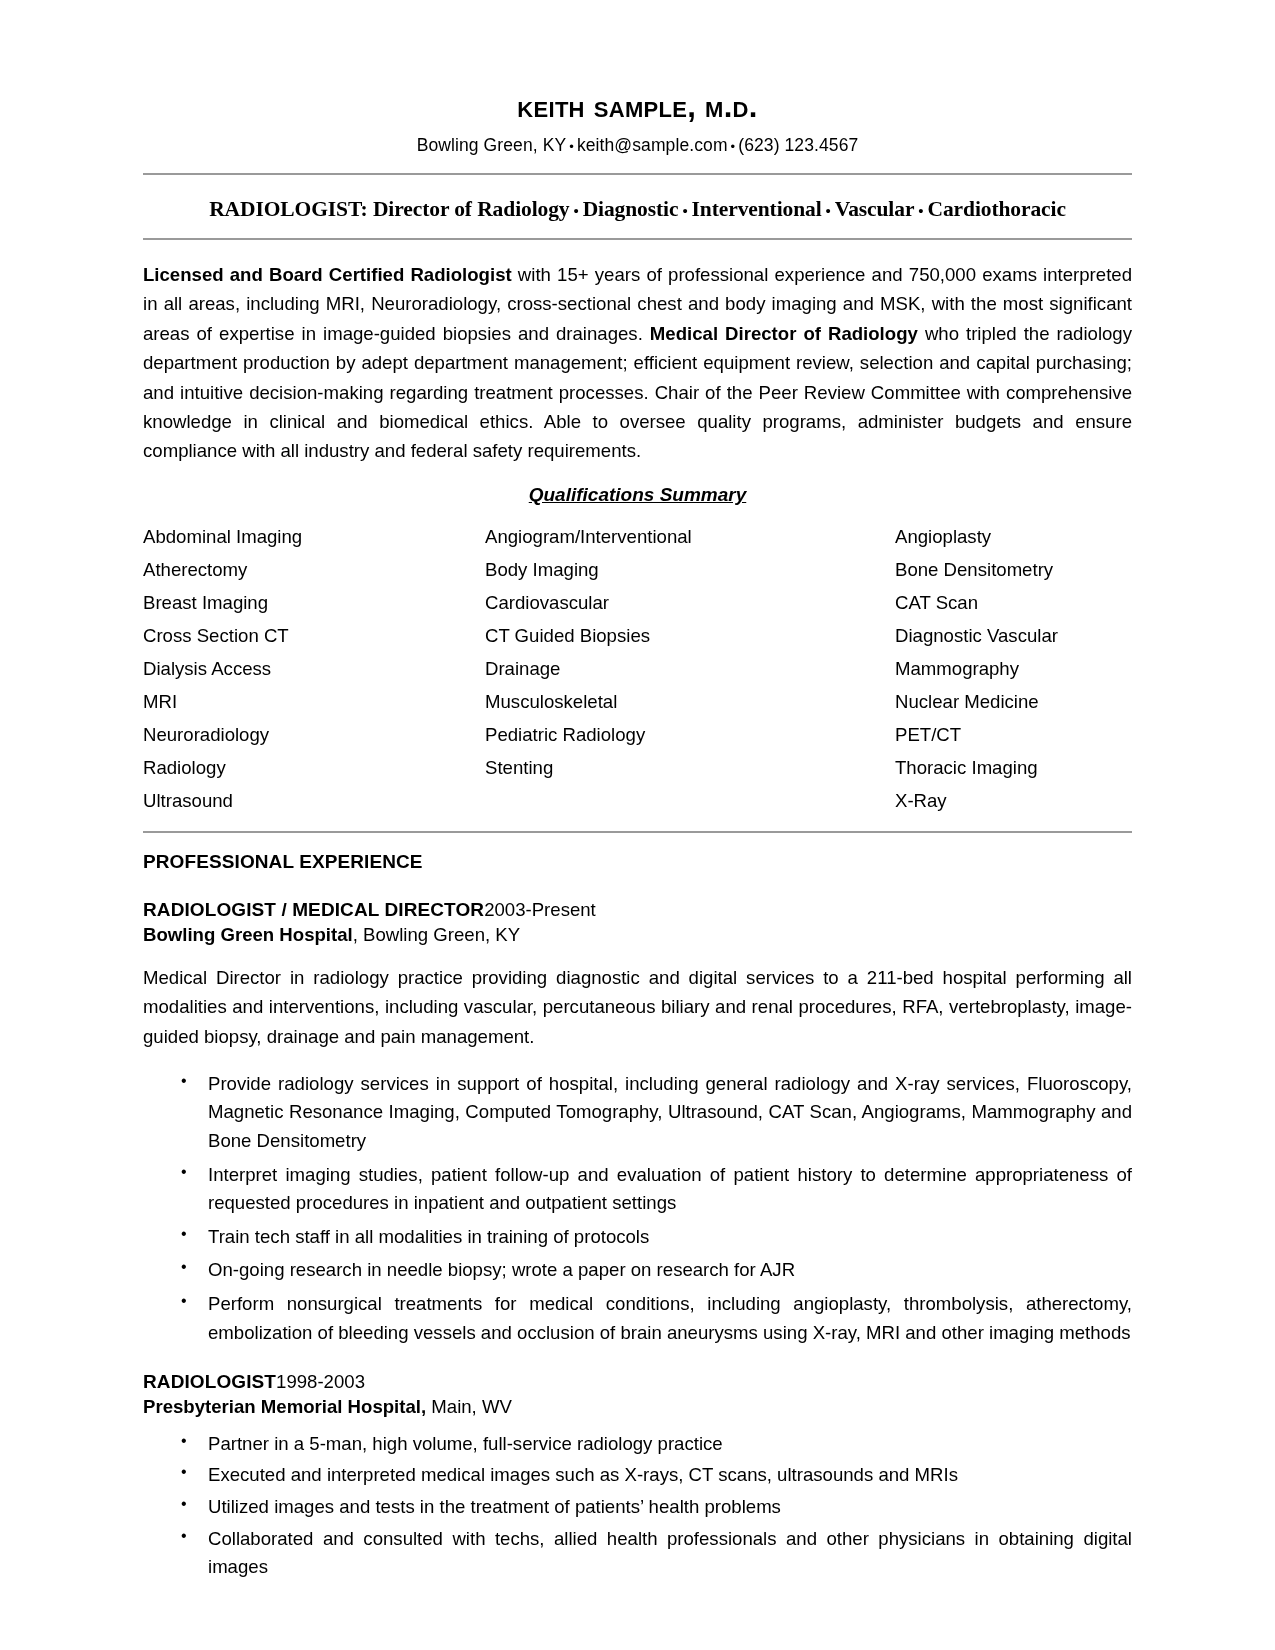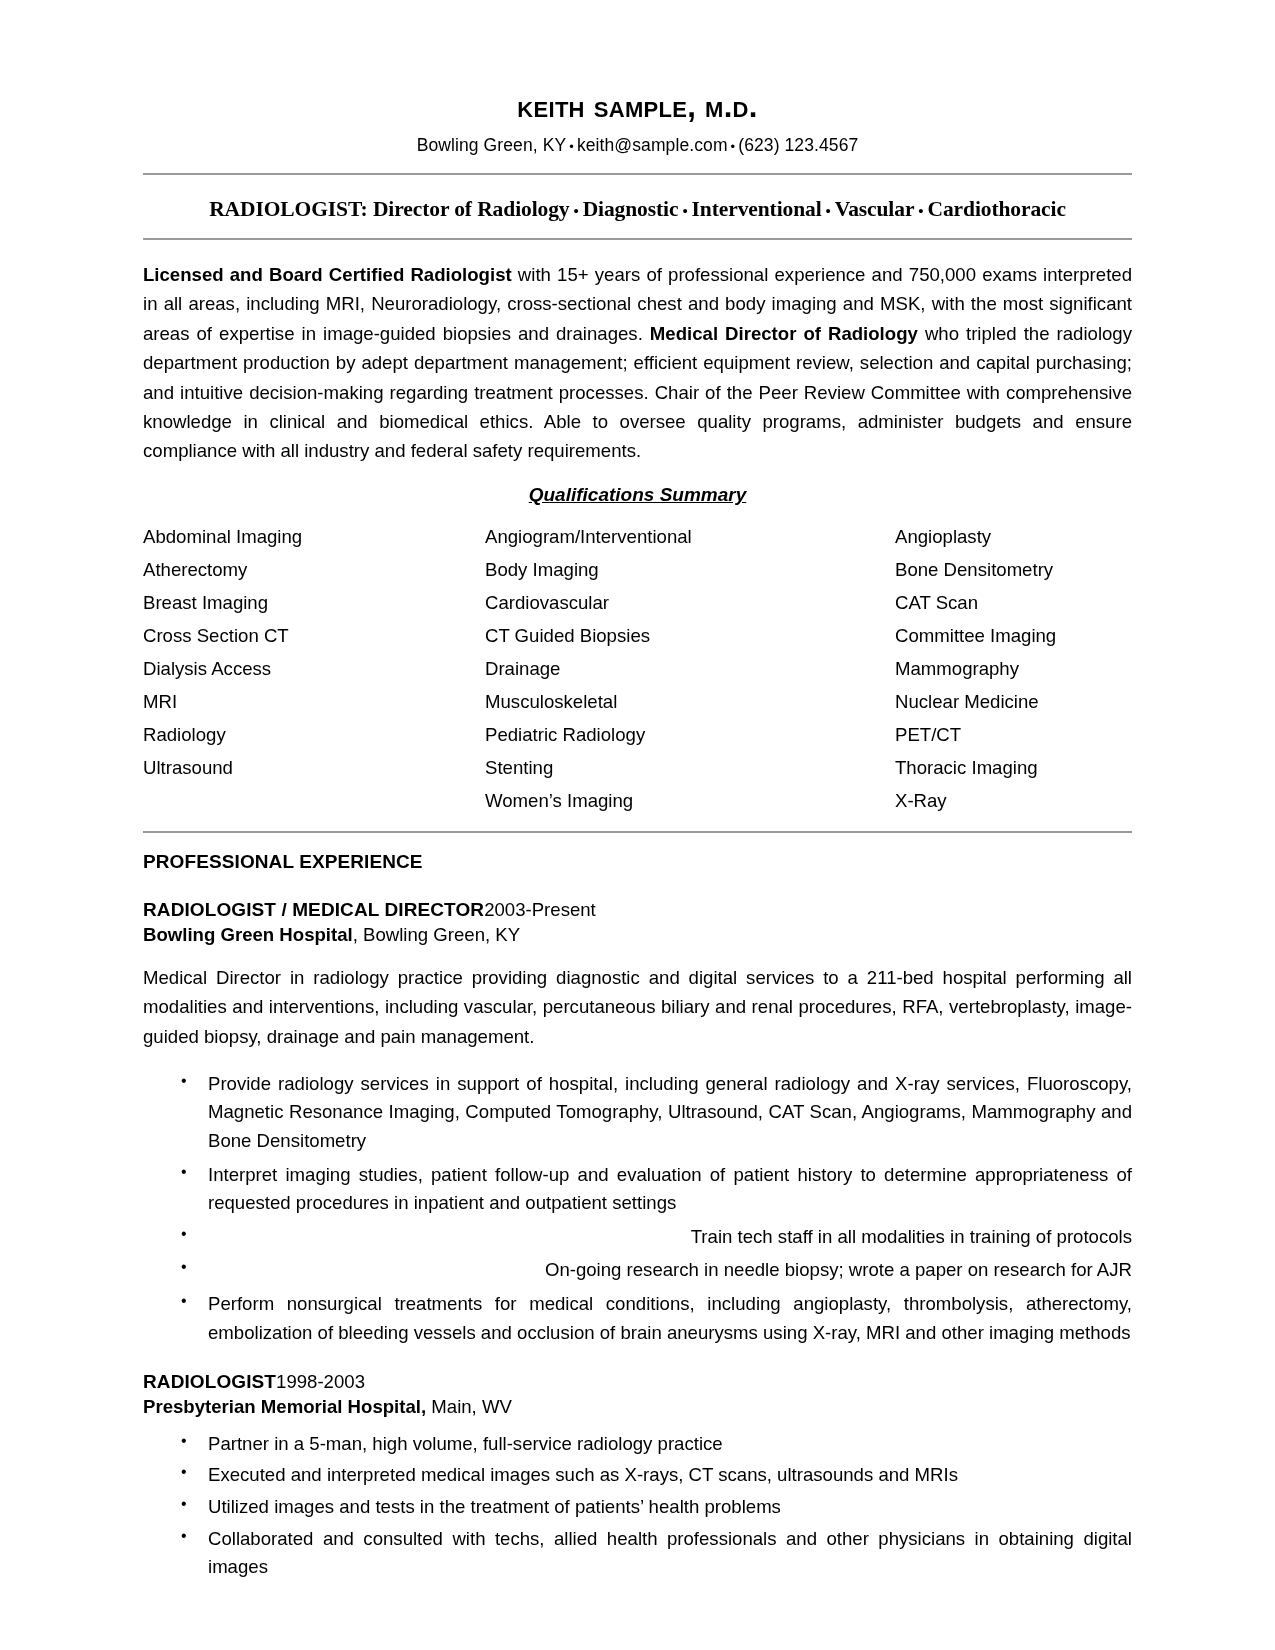--- a/index.html
+++ b/index.html
@@ -144,21 +144,21 @@
     line-height: 1.54;
     margin-top: 5px;
   }
   ul.bullets li::before {
     content: "\2022";
     position: absolute;
     left: 38px;
     top: -1px;
     font-size: 16px;
   }
-  ul.bullets li.tight { text-align: right; }
+  ul.bullets li.tight { text-align: left; }
   .job2 { margin-top: 24px; }
   .job2 ul.bullets li { text-align: left; margin-top: 3px; }
   .job2 ul.bullets li.wrap { text-align: justify; }
 </style>
 </head>
 <body>
 
 <div class="page">
 
   <div class="name">Keith Sample, M.D.</div>
@@ -180,39 +180,39 @@
   <div class="quals-title">Qualifications Summary</div>
 
   <div class="quals-grid">
     <div class="quals-col">
       <div class="qual-item">Abdominal Imaging</div>
       <div class="qual-item">Atherectomy</div>
       <div class="qual-item">Breast Imaging</div>
       <div class="qual-item">Cross Section CT</div>
       <div class="qual-item">Dialysis Access</div>
       <div class="qual-item">MRI</div>
+      <div class="qual-item">Neuroradiology</div>
       <div class="qual-item">Radiology</div>
       <div class="qual-item">Ultrasound</div>
     </div>
     <div class="quals-col">
       <div class="qual-item">Angiogram/Interventional</div>
       <div class="qual-item">Body Imaging</div>
       <div class="qual-item">Cardiovascular</div>
       <div class="qual-item">CT Guided Biopsies</div>
       <div class="qual-item">Drainage</div>
       <div class="qual-item">Musculoskeletal</div>
       <div class="qual-item">Pediatric Radiology</div>
       <div class="qual-item">Stenting</div>
-      <div class="qual-item">Women’s Imaging</div>
     </div>
     <div class="quals-col">
       <div class="qual-item">Angioplasty</div>
       <div class="qual-item">Bone Densitometry</div>
       <div class="qual-item">CAT Scan</div>
-      <div class="qual-item">Committee Imaging</div>
+      <div class="qual-item">Diagnostic Vascular</div>
       <div class="qual-item">Mammography</div>
       <div class="qual-item">Nuclear Medicine</div>
       <div class="qual-item">PET/CT</div>
       <div class="qual-item">Thoracic Imaging</div>
       <div class="qual-item">X-Ray</div>
     </div>
   </div>
 
   <hr class="rule rule-section">
 

